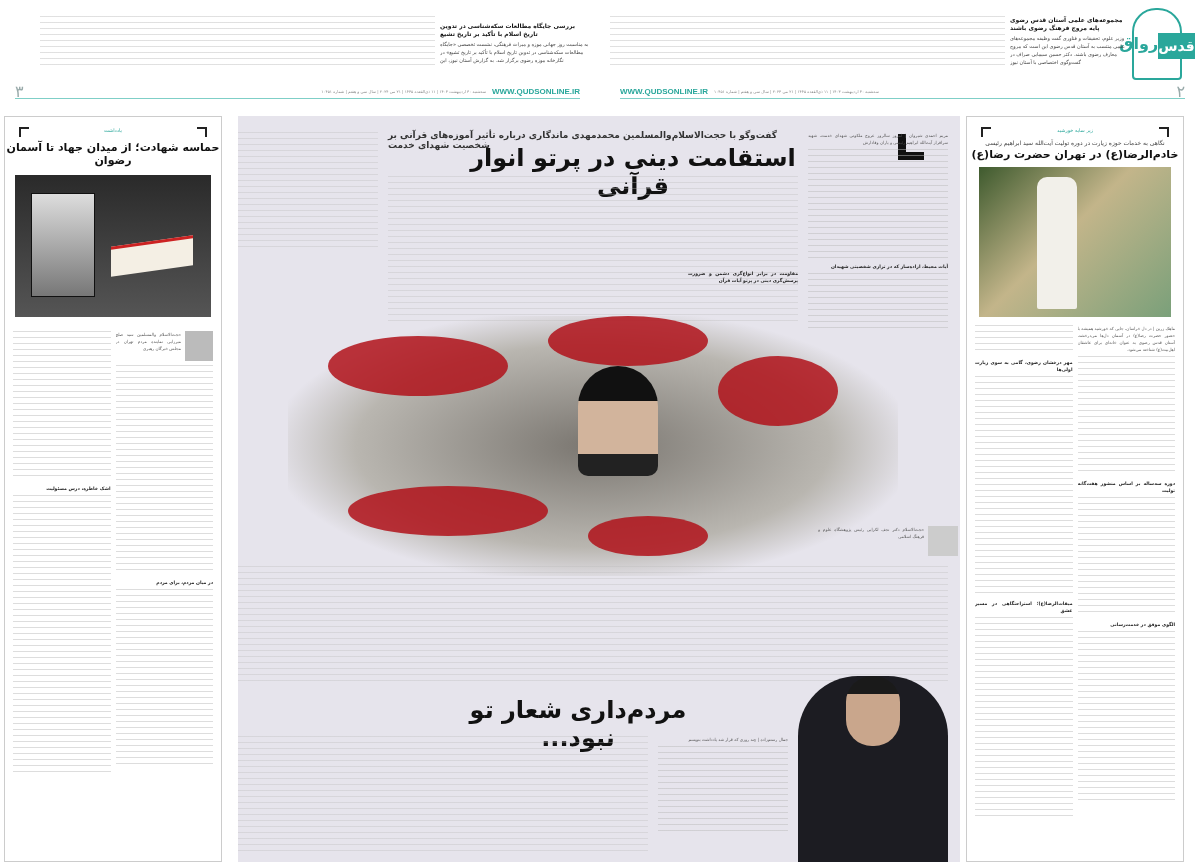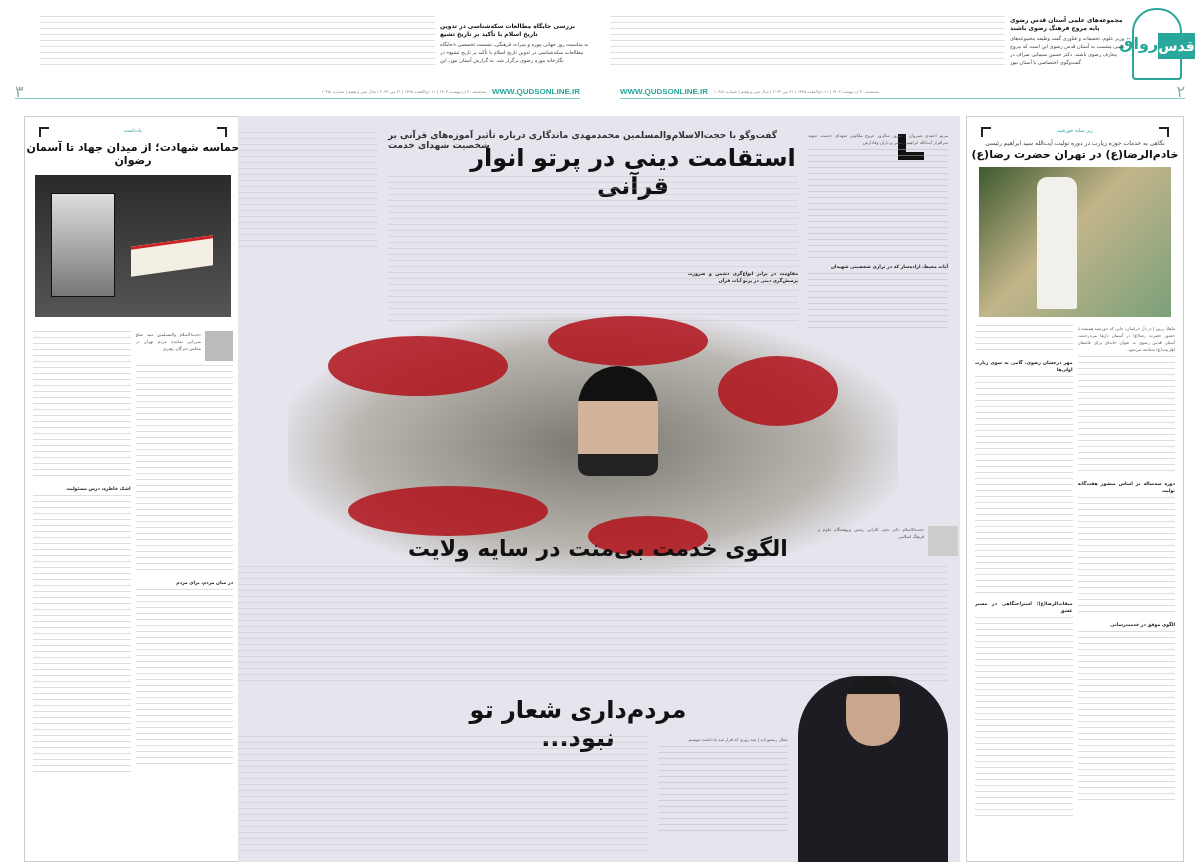--- a/index.html
+++ b/index.html
@@ -88,21 +88,21 @@
     <div class="col rtl">
       <div class="filler" style="height:30px;opacity:.5"></div>
       <span class="sub">مهر درخشان رضوی، گامی به سوی زیارت اولی‌ها</span>
       <div class="filler" style="height:220px;margin-top:3px;opacity:.5"></div>
       <span class="sub">میقات‌الرضا(ع)؛ استراحتگاهی در مسیر عشق</span>
       <div class="filler" style="height:200px;margin-top:3px;opacity:.5"></div>
     </div>
   </div>
 </div>
 
-<div class="abs sidebox" style="left:24px;top:116px;width:218px;height:746px;">
+<div class="abs sidebox" style="left:4px;top:116px;width:218px;height:746px;">
   <div class="corner tl" style="left:14px;top:10px;"></div>
   <div class="corner tr" style="right:14px;top:10px;"></div>
   <div class="kicker" style="margin-top:10px;">یادداشت</div>
   <div class="boxtitle rtl" style="text-align:center;margin-top:8px;">حماسه شهادت؛ از میدان جهاد تا آسمان رضوان</div>
   <div style="margin:8px 10px 0;height:142px;background:linear-gradient(#2a2a2a,#555);position:relative;">
     <div style="position:absolute;left:16px;top:18px;width:64px;height:104px;background:linear-gradient(#ddd,#777);border:1px solid #111;"></div>
     <div style="position:absolute;left:96px;top:66px;width:82px;height:30px;border-top:3px solid #c22;transform:skewY(-8deg);background:#f4efe4;"></div>
   </div>
   <div class="cols" style="padding:14px 8px 0;height:500px;">
     <div class="col rtl">
@@ -143,21 +143,20 @@
 
   <div class="abs" style="left:50px;top:200px;width:610px;height:260px;background:radial-gradient(ellipse at center,#7a7670 0%,#b9b6b0 55%,transparent 75%);">
     <div class="blood" style="left:40px;top:20px;width:180px;height:60px;"></div>
     <div class="blood" style="left:260px;top:0;width:160px;height:50px;"></div>
     <div class="blood" style="left:430px;top:40px;width:120px;height:70px;"></div>
     <div class="blood" style="left:60px;top:170px;width:200px;height:50px;"></div>
     <div class="blood" style="left:300px;top:200px;width:120px;height:40px;"></div>
     <div style="position:absolute;left:290px;top:50px;width:80px;height:110px;border-radius:40px 40px 10px 10px;background:linear-gradient(#111 0 32%,#d2b49c 32% 80%,#222 80%);"></div>
   </div>
 
-  <div class="abs rtl headline-big" style="left:150px;top:420px;width:420px;text-align:center;font-size:22px;">الگوی خدمت بی‌منت در سایه ولایت</div>
   <div class="abs col rtl" style="left:580px;top:410px;width:140px;">
     <div style="display:flex;gap:4px;">
       <div style="width:30px;height:30px;background:#ccc;flex:none;"></div>
       <div><span>حجت‌الاسلام دکتر نجف لکزایی</span> <span>رئیس پژوهشگاه علوم و فرهنگ اسلامی</span></div>
     </div>
   </div>
   <div class="abs filler" style="left:0;top:450px;width:710px;height:115px;opacity:.35;"></div>
 
   <div class="abs rtl headline-big" style="left:200px;top:580px;width:280px;text-align:center;font-size:24px;">مردم‌داری شعار تو نبود...</div>
   <div class="abs" style="left:560px;top:560px;width:150px;height:186px;background:linear-gradient(#1c1c22 0 100%);border-radius:60px 60px 0 0;">

